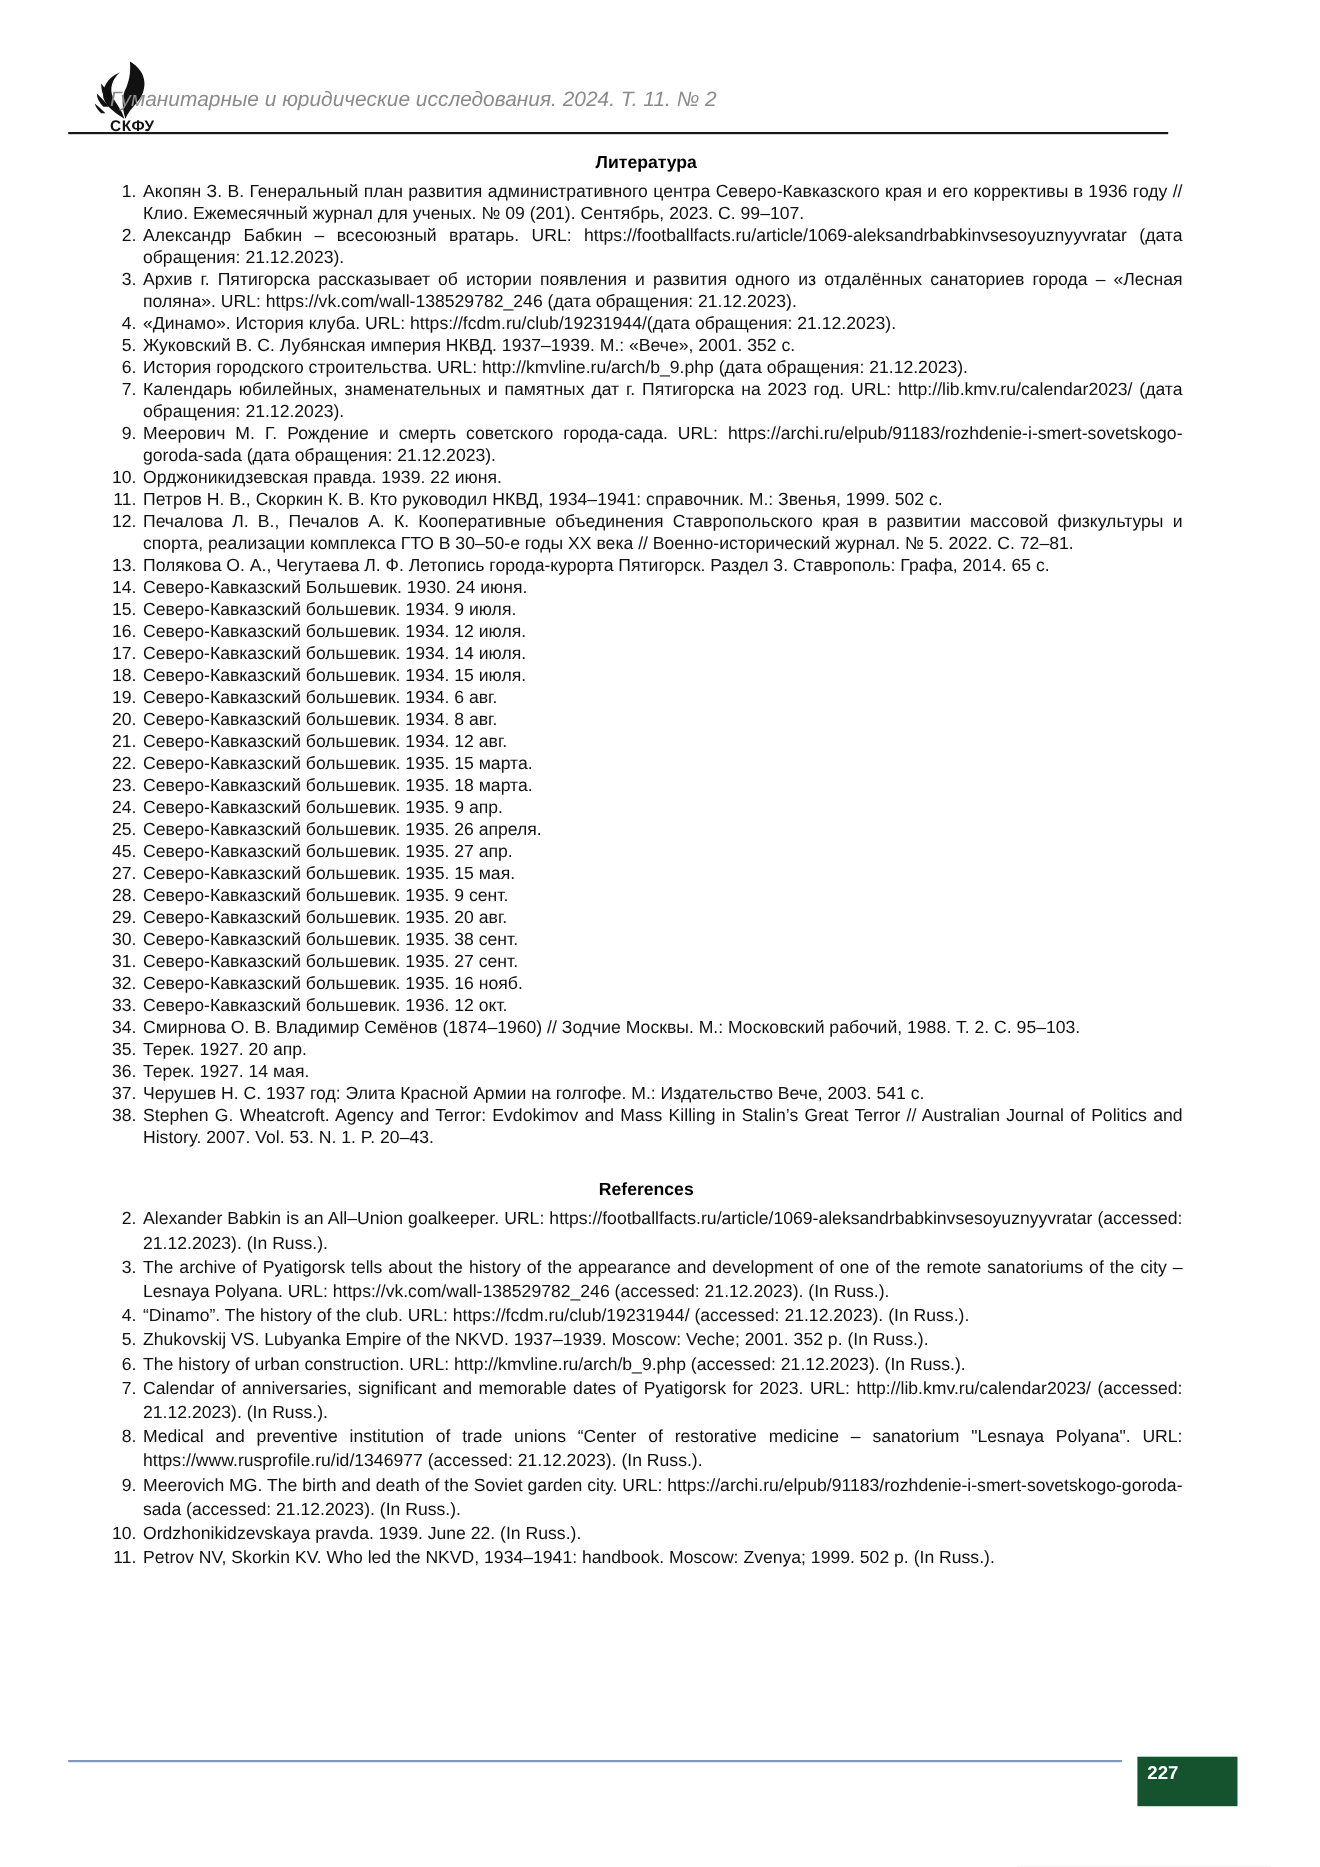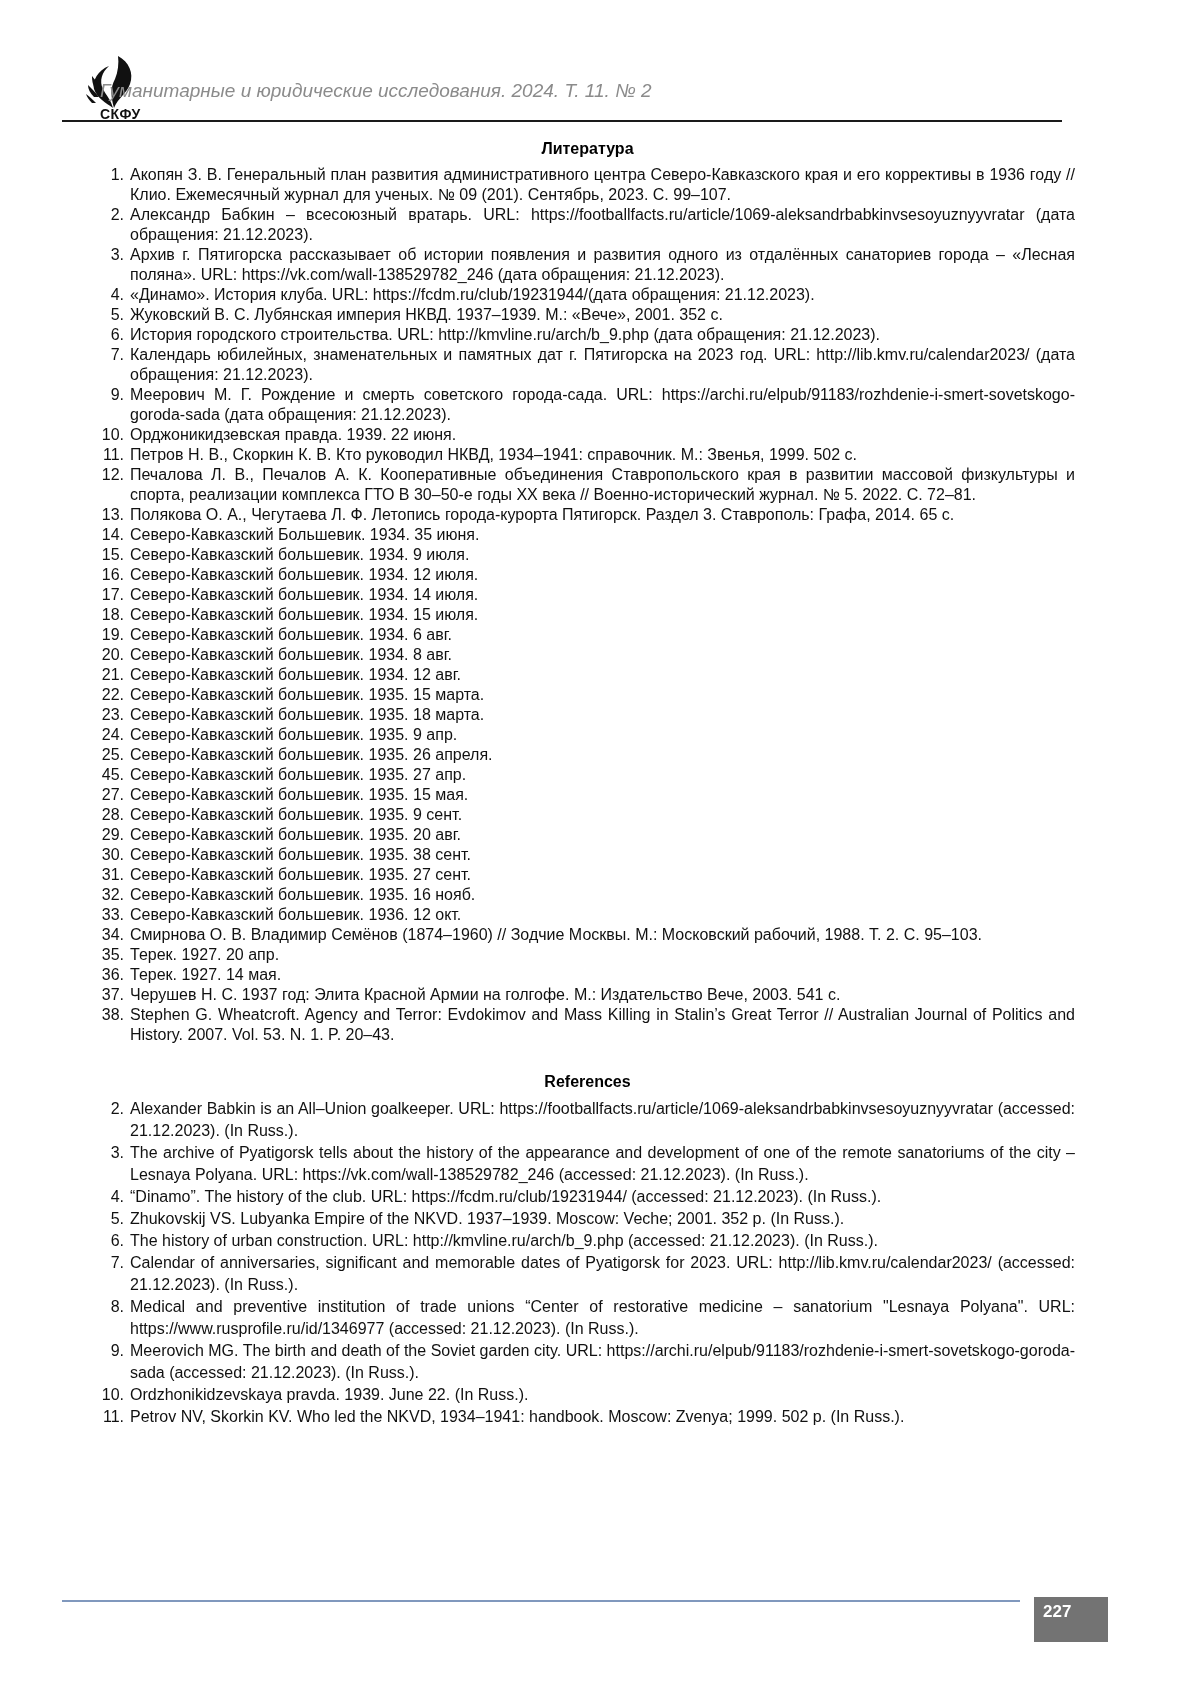--- a/index.html
+++ b/index.html
@@ -30,22 +30,22 @@
     padding-left:30px;margin:0;overflow-wrap:break-word;
   }
   .ref-list.en .ref{line-height:22px;}
   .ref .num{
     display:inline-block;width:24px;margin-left:-30px;margin-right:6px;
     text-align:right;white-space:nowrap;
   }
   
   .footer-rule{position:absolute;top:1600px;left:62px;width:958px;height:2px;background:#8098bd;}
   .page-badge{
-    position:absolute;top:1597px;left:1034px;width:74px;height:45px;
-    background:#737373;color:#ffffff;font-weight:bold;font-size:17px;
+    position:absolute;top:1597px;left:1034px;width:91px;height:45px;
+    background:#14532d;color:#ffffff;font-weight:bold;font-size:17px;
     padding:5px 0 0 9px;box-sizing:border-box;
   }
 </style>
 </head>
 <body>
 
 <div class="page">
 
   <div class="logo">
     <span>
@@ -87,21 +87,21 @@
         <p class="ref"><span class="num">9.</span><span>Меерович М. Г. Рождение и смерть советского города-сада. URL: https://archi.ru/elpub/91183/rozhdenie-i-smert-sovetskogo-goroda-sada (дата обращения: 21.12.2023).</span></p>
 
         <p class="ref"><span class="num">10.</span><span>Орджоникидзевская правда. 1939. 22 июня.</span></p>
 
         <p class="ref"><span class="num">11.</span><span>Петров Н. В., Скоркин К. В. Кто руководил НКВД, 1934–1941: справочник. М.: Звенья, 1999. 502 с.</span></p>
 
         <p class="ref"><span class="num">12.</span><span>Печалова Л. В., Печалов А. К. Кооперативные объединения Ставропольского края в развитии массовой физкультуры и спорта, реализации комплекса ГТО В 30–50-е годы XX века // Военно-исторический журнал. № 5. 2022. С. 72–81.</span></p>
 
         <p class="ref"><span class="num">13.</span><span>Полякова О. А., Чегутаева Л. Ф. Летопись города-курорта Пятигорск. Раздел 3. Ставрополь: Графа, 2014. 65 с.</span></p>
 
-        <p class="ref"><span class="num">14.</span><span>Северо-Кавказский Большевик. 1934. 35 июня.</span></p>
+        <p class="ref"><span class="num">14.</span><span>Северо-Кавказский Большевик. 1930. 24 июня.</span></p>
 
         <p class="ref"><span class="num">15.</span><span>Северо-Кавказский большевик. 1934. 9 июля.</span></p>
 
         <p class="ref"><span class="num">16.</span><span>Северо-Кавказский большевик. 1934. 12 июля.</span></p>
 
         <p class="ref"><span class="num">17.</span><span>Северо-Кавказский большевик. 1934. 14 июля.</span></p>
 
         <p class="ref"><span class="num">18.</span><span>Северо-Кавказский большевик. 1934. 15 июля.</span></p>
 
         <p class="ref"><span class="num">19.</span><span>Северо-Кавказский большевик. 1934. 6 авг.</span></p>

